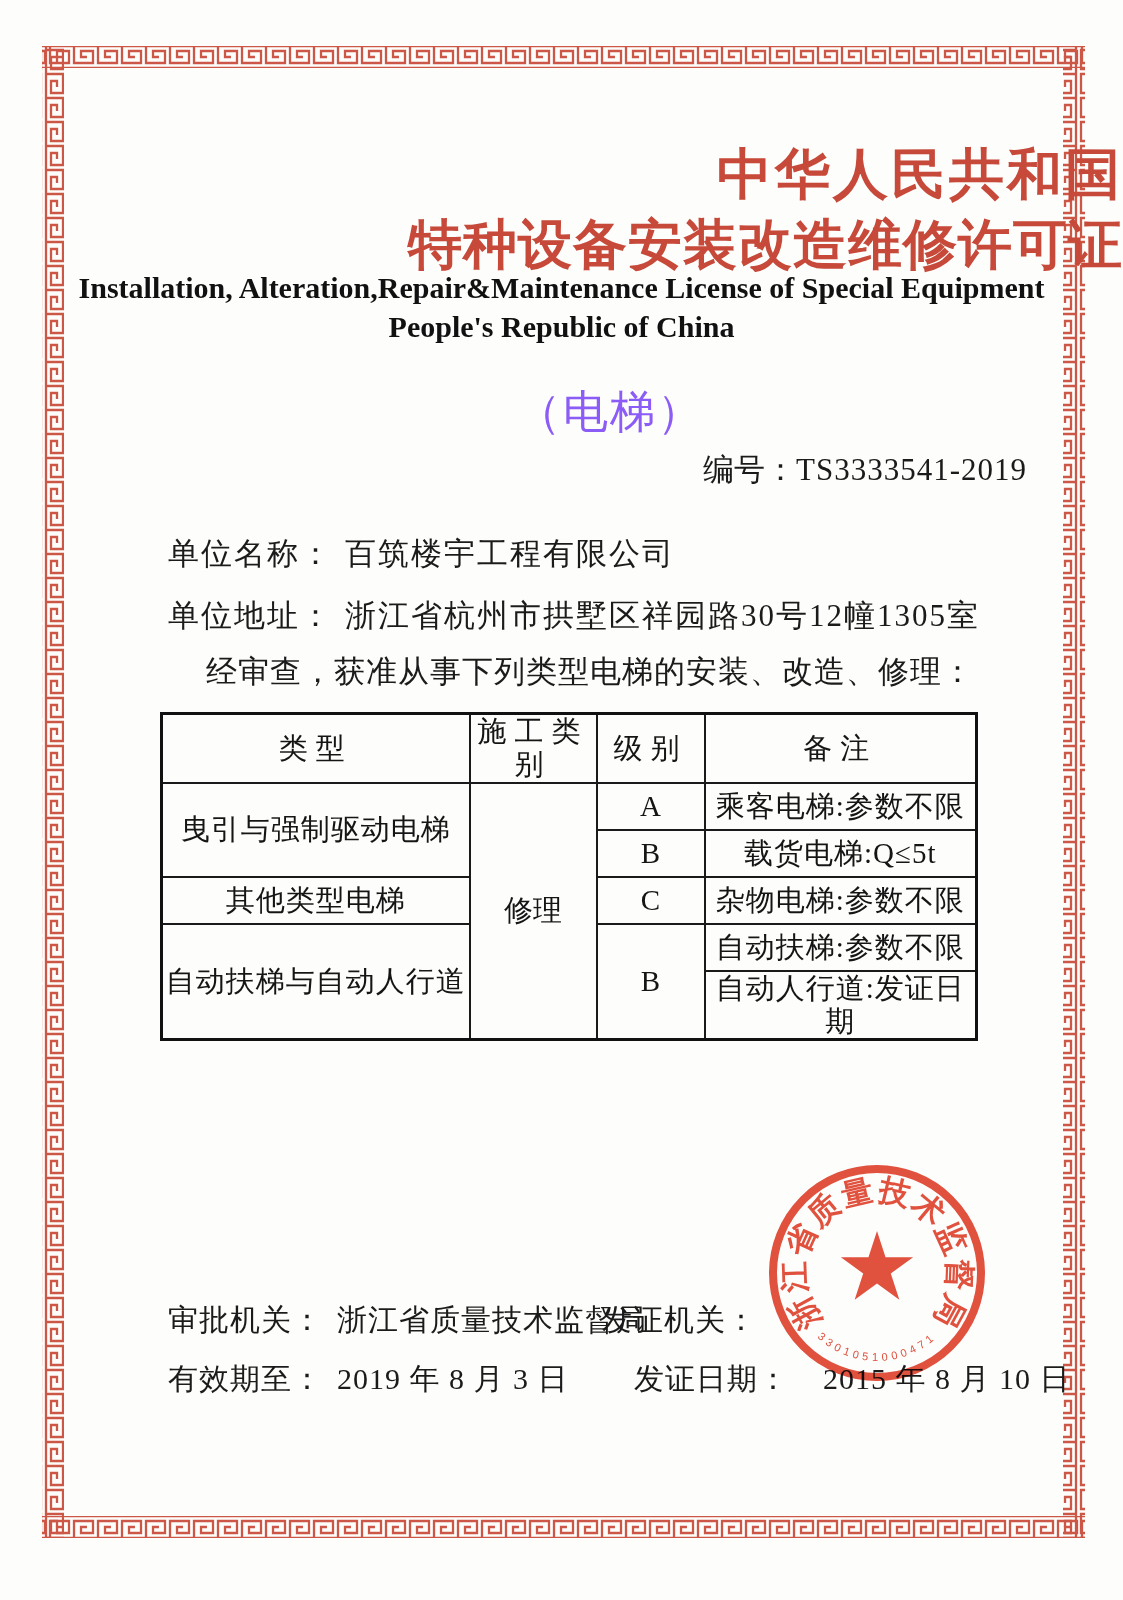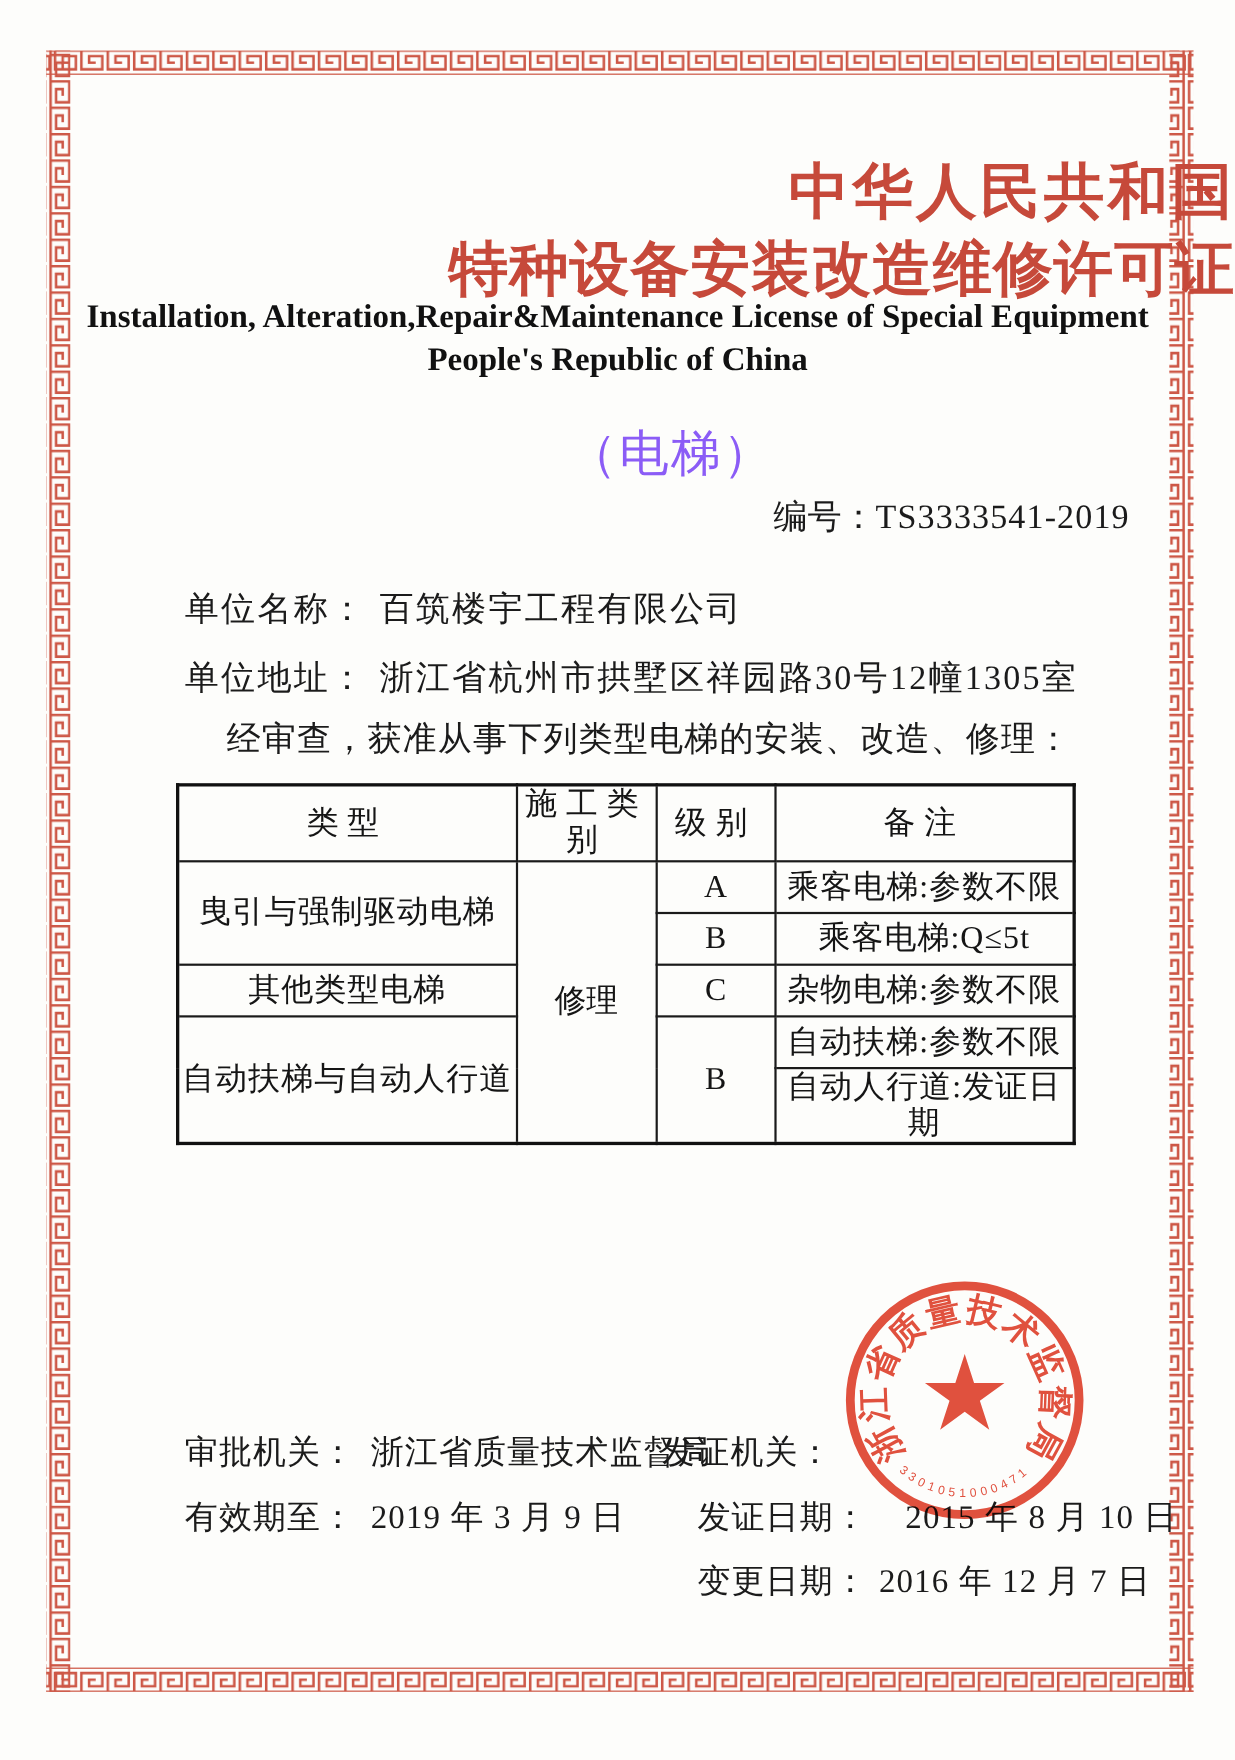--- a/index.html
+++ b/index.html
@@ -140,21 +140,21 @@
       <th>备注</th>
     </tr>
     <tr>
       <td class="type-cell" rowspan="2">曳引与强制驱动电梯</td>
       <td rowspan="5">修理</td>
       <td>A</td>
       <td class="remark">乘客电梯:参数不限</td>
     </tr>
     <tr>
       <td>B</td>
-      <td class="remark">乘客电梯:Q≤5t</td>
+      <td class="remark">载货电梯:Q≤5t</td>
     </tr>
     <tr>
       <td class="type-cell">其他类型电梯</td>
       <td>C</td>
       <td class="remark">杂物电梯:参数不限</td>
     </tr>
     <tr>
       <td class="type-cell" rowspan="2">自动扶梯与自动人行道</td>
       <td rowspan="2">B</td>
       <td class="remark">自动扶梯:参数不限</td>
@@ -165,27 +165,24 @@
   </tbody>
     </table>
 
   <div class="abs foot fo-approval">
     <span class="lab">审批机关：</span><span class="val">浙江省质量技术监督局</span>
   </div>
   <div class="abs foot fo-issuer">
     <span class="lab">发证机关：</span>
   </div>
   <div class="abs foot fo-valid">
-    <span class="lab">有效期至：</span><span class="val">2019 年 3 月 9 日</span>
+    <span class="lab">有效期至：</span><span class="val">2019 年 8 月 3 日</span>
   </div>
   <div class="abs foot fo-issuedate">
     <span class="lab">发证日期：</span><span class="val">2015 年 8 月 10 日</span>
-  </div>
-  <div class="abs foot fo-changedate">
-    <span class="lab">变更日期：</span><span class="val">2016 年 12 月 7 日</span>
   </div>
 
   <svg class="abs stamp" width="304" height="304" viewBox="0 0 304 304" aria-hidden="true">
     <defs>
       <path id="seal-arc" d="M 101.1 202.9 A 72 72 0 1 1 202.9 202.9" fill="none"></path>
       <path id="seal-code-arc" d="M 80 202.5 A 88 88 0 0 0 224 202.5" fill="none"></path>
     </defs>
     <circle cx="152" cy="152" r="104" fill="none" stroke="#e04330" stroke-width="8"></circle>
     <polygon fill="#e04330" transform="translate(152,148)" points="0,-38 8.52,-11.73 36.14,-11.74 13.79,4.48 22.34,30.74 0,14.5 -22.34,30.74 -13.79,4.48 -36.14,-11.74 -8.52,-11.73"></polygon>
     <text font-family="Liberation Sans, DejaVu Sans, sans-serif" font-size="31" font-weight="bold" fill="#e04330" letter-spacing="2">

